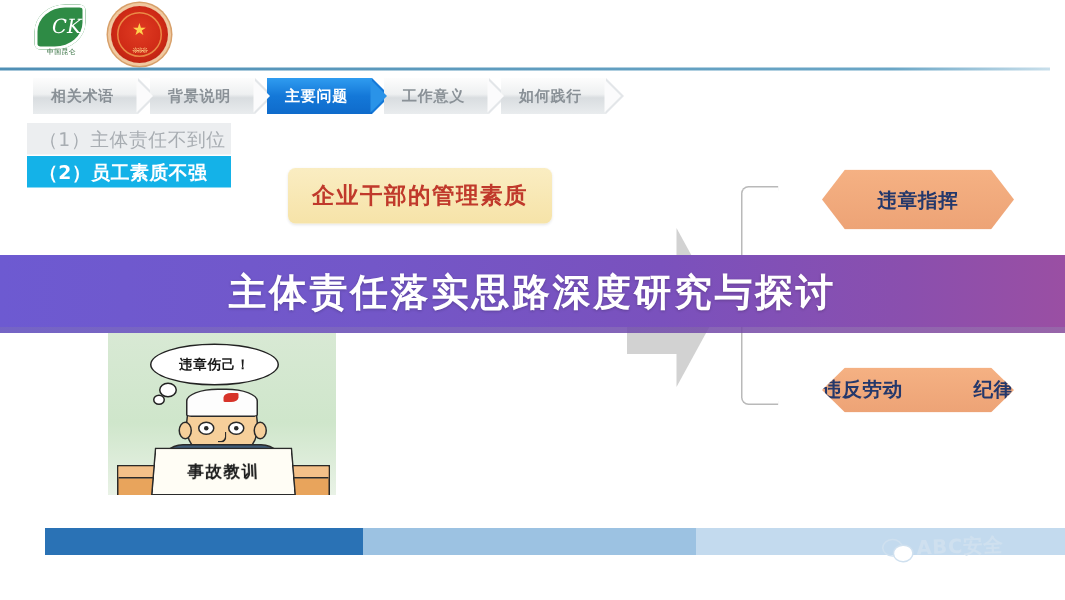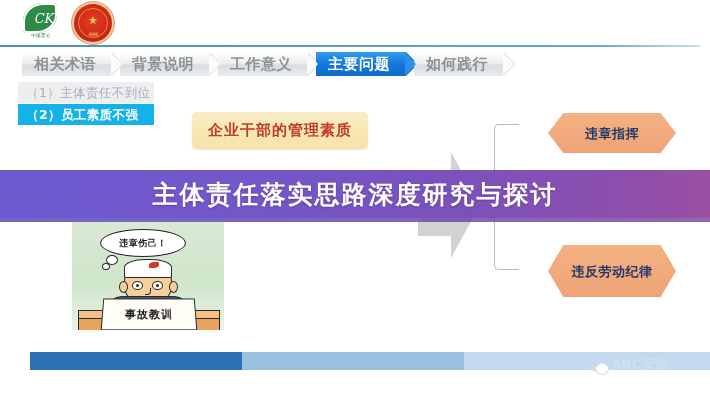--- a/index.html
+++ b/index.html
@@ -36,21 +36,21 @@
 
   
   .hdr-rule{position:absolute;left:0;top:45px;width:700px;height:2px;
             background:linear-gradient(to right,#4f8fb5 0%,#6aa6c6 85%,#c9dfeb 100%);}
 
   
   .crumbs{position:absolute;left:22px;top:52px;height:24px;display:flex;align-items:stretch;}
   .crumb{position:relative;height:24px;display:flex;align-items:center;
          padding:0 16px 0 12px;margin-right:8px;
          background:linear-gradient(to bottom,#fdfdfd 0%,#eef0f1 45%,#d9dde0 55%,#e9ecee 100%);
-         color:#8a9197;font-size:15px;font-weight:bold;letter-spacing:.5px;
+         color:#8a9197;font-size:10px;font-weight:bold;letter-spacing:.5px;
          white-space:nowrap;font-family:Liberation Mono, monospace;}
   .crumb:after{content:"";position:absolute;right:-12px;top:0;width:0;height:0;
                border-top:12px solid transparent;border-bottom:12px solid transparent;
                border-left:12px solid #e3e6e9;}
   .crumb:before{content:"";position:absolute;right:-10px;top:1px;width:0;height:0;
                border-top:11px solid transparent;border-bottom:11px solid transparent;
                border-left:11px solid #fbfbfc;z-index:2;}
   .crumb.active{background:linear-gradient(to bottom,#2f9cf0 0%,#1478d8 50%,#0f6bcb 100%);
                 color:#ffffff;}
   .crumb.active:after{border-left-color:#1478d8;}
@@ -124,21 +124,21 @@
   
   .hexwrap{position:absolute;width:128px;height:40px;}
   .hex{position:absolute;left:0;top:0;width:128px;height:40px;
        background:linear-gradient(to bottom,#f5b183 0%,#eda376 100%);
        clip-path:polygon(12% 0,88% 0,100% 50%,88% 100%,12% 100%,0 50%);
        display:flex;align-items:center;justify-content:center;text-align:center;
        color:#24386b;font-size:13px;font-weight:bold;line-height:15px;letter-spacing:.5px;}
   #hex-1{left:548px;top:113px;font-family:Liberation Serif, serif;}
   #hex-2{left:548px;top:177px;}
   #hex-3{left:548px;top:245px;height:46px;}
-  #hex-3 .hex{height:52px;}
+  #hex-3 .hex{height:30px;justify-content:space-between;}
 
   
   .banner{position:absolute;left:0;top:170px;width:710px;height:48px;
           background:linear-gradient(to right,#6d5ad1 0%,#7357c8 35%,#7a51bd 62%,#8a4fae 85%,#9a4fa3 100%);
           display:flex;align-items:center;justify-content:center;z-index:40;}
   .banner-edge{position:absolute;left:0;top:218px;width:710px;height:4px;
                background:linear-gradient(to right,#5c49bb 0%,#6a4ab0 50%,#854a9a 100%);
                opacity:.85;z-index:40;}
   .banner-title{color:#ffffff;font-size:25px;font-weight:bold;letter-spacing:2px;
                 text-shadow:0 1px 2px rgba(0,0,0,.22);white-space:nowrap;}
@@ -175,22 +175,22 @@
       <div class="em-star">★</div>
       <div class="em-wheat">❊❊❊</div>
     </div>
   </div>
 
   <div class="hdr-rule"></div>
 
   <div class="crumbs">
     <div class="crumb">相关术语</div>
     <div class="crumb">背景说明</div>
+    <div class="crumb active">主要问题</div>
     <div class="crumb">工作意义</div>
-    <div class="crumb active">主要问题</div>
     <div class="crumb">如何践行</div>
   </div>
 
   <div class="side">
     <div class="side-item">（1）主体责任不到位</div>
     <div class="side-item active">（2）员工素质不强</div>
   </div>
 
   <div class="cartoon">
     <div class="bubble">违章伤己！</div>

